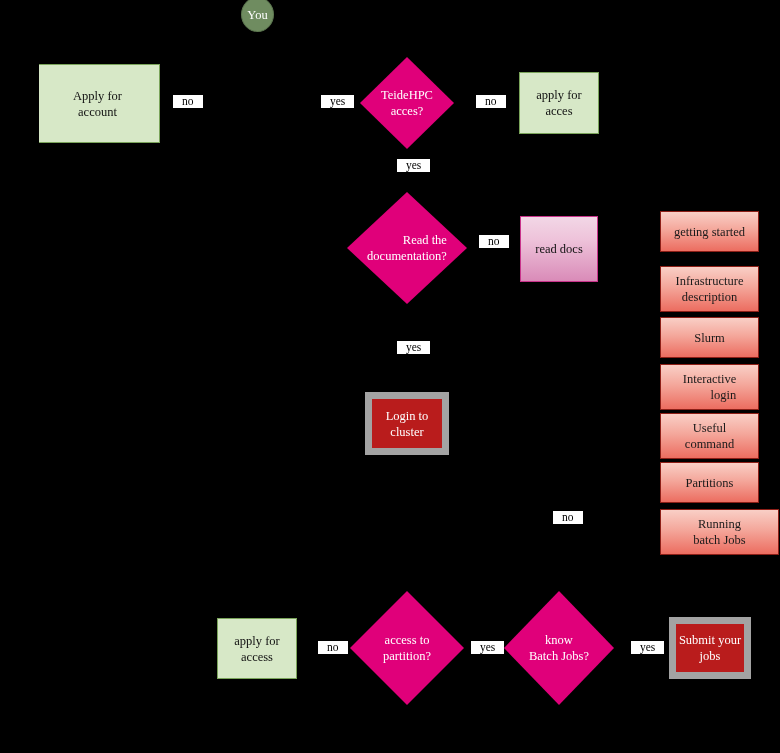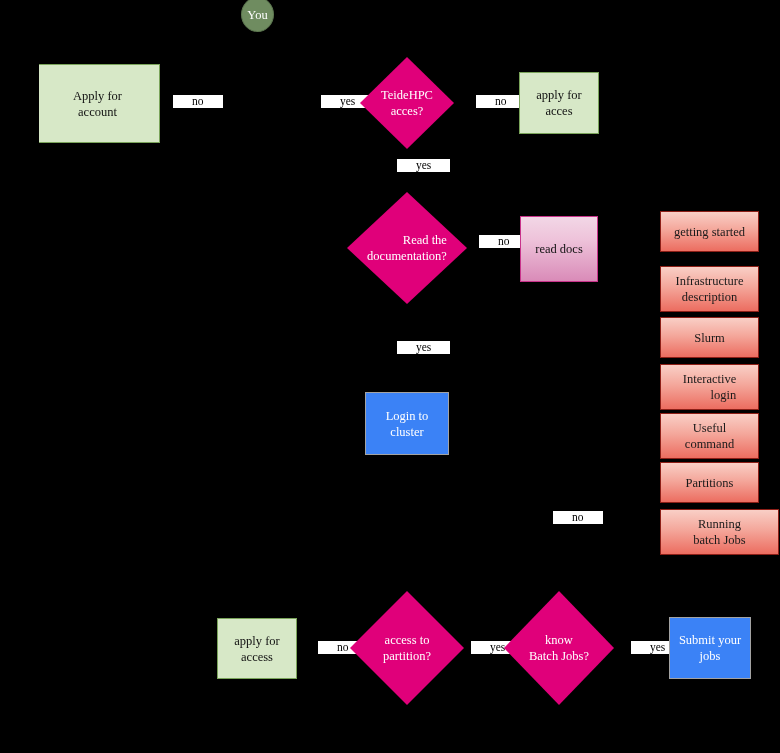--- a/index.html
+++ b/index.html
@@ -46,22 +46,22 @@
   
   .box-green {
     background: #d7e8c7;
     border: 1px solid #7aa45a;
     color: #111111;
     font-size: 12.5px;
   }
 
   
   .box-magenta {
-    background: #3b82f6;
-    border: 1px solid #a3a3a3;
+    background: #b91c1c;
+    border: 7px solid #a3a3a3;
     color: #ffffff;
     font-size: 12.5px;
   }
 
   
   .box-pink {
     background: linear-gradient(to bottom, #f2d7e6 0%, #eec3da 35%, #d98bb8 100%);
     border: 1px solid #c9338b;
     color: #111111;
     font-size: 12.5px;
@@ -93,21 +93,21 @@
     font-size: 12.5px;
   }
 
   
   .edge-label {
     position: absolute;
     background: #ffffff;
     color: #000000;
     font-size: 11.5px;
     line-height: 13px;
-    padding: 0 19px;
+    padding: 0 9px;
     white-space: nowrap;
   }
 </style>
 </head>
 <body>
 
 <div id="canvas">
 
   <div class="node oval" style="left:202px; top:-3px; width:33px; height:35px;">
     <span class="label">You</span>

